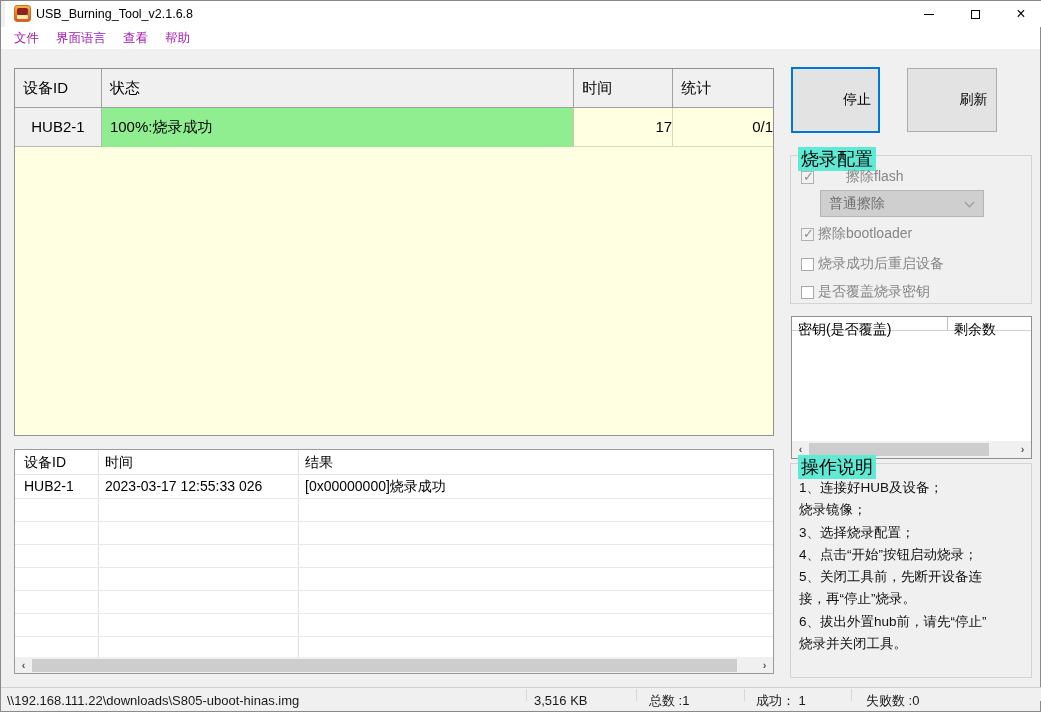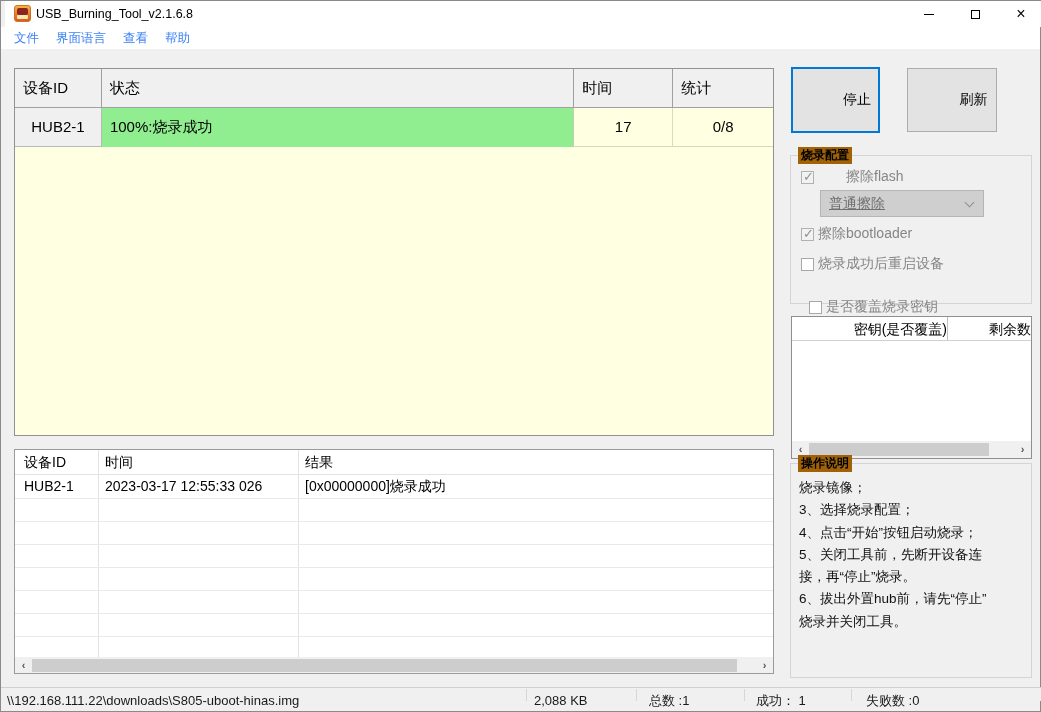--- a/index.html
+++ b/index.html
@@ -15,59 +15,59 @@
   .app-icon .strip { position:absolute; left:2px; bottom:2px; width:11px; height:4px; background:#f7e9b0; border-radius:1px; }
   .title-text { position:absolute; left:31px; top:0; height:26px; line-height:26px; font-size:12.5px; color:#000; }
   .win-btn { position:absolute; top:0; width:46px; height:26px; display:flex; align-items:center; justify-content:center; }
   .btn-min { right:92px; } .btn-max { right:46px; } .btn-close { right:0; }
   .glyph-min { width:10px; height:1px; background:#000; }
   .glyph-max { width:9px; height:9px; border:1px solid #000; }
   .glyph-close { font-size:16px; line-height:16px; color:#000; }
 
   
   .menubar { position:absolute; top:26px; left:0; width:100%; height:22px; background:#ffffff; display:flex; padding-left:8px; }
-  .menu-item { font-size:12.5px; color:#3b82f6; line-height:22px; padding:0 5px; margin-right:7px; }
+  .menu-item { font-size:12.5px; color:#a21caf; line-height:22px; padding:0 5px; margin-right:7px; }
 
   
   .device-table { position:absolute; left:13px; top:67px; width:760px; height:368px; border:1px solid #919191; background:#ffffe1; display:flex; flex-direction:column; }
   .dt-header { display:flex; height:39px; background:#f0f0f0; border-bottom:1px solid #a0a0a0; }
   .dt-header .cell { font-size:15px; color:#000; line-height:37px; padding-left:8px; border-right:1px solid #a0a0a0; }
   .dt-row { display:flex; height:39px; }
   .dt-row .cell { font-size:15px; color:#000; line-height:38px; }
   .c-id { width:87px; } .c-status { width:473px; } .c-time { width:99px; } .c-stats { width:100px; }
   .dt-header .c-stats { border-right:none; }
   .row-id { background:#f0f0f0; border-right:1px solid #b8b8b8; border-bottom:1px solid #b8b8b8; text-align:center; }
   .row-status { background:#90ee90; padding-left:8px; border-right:1px solid #c9c9b4; }
-  .row-time, .row-stats { background:#ffffe1; text-align:center; border-bottom:1px solid #d9d9c2; }
+  .row-time, .row-stats { background:#ffffe1; text-align:right; border-bottom:1px solid #d9d9c2; }
   .row-time { border-right:1px solid #d9d9c2; }
 
   
   .btn { position:absolute; background:#e3e3e3; display:flex; align-items:center; justify-content:center; font-size:14px; color:#000;padding-left:43px; }
   .btn-stop { left:790px; top:66px; width:89px; height:66px; border:2px solid #0078d7; }
   .btn-refresh { left:906px; top:67px; width:90px; height:64px; border:1px solid #acacac; }
 
   
   .groupbox { position:absolute; border:1px solid #d4d4d4; }
-  .groupbox .legend { position:absolute; top:-9px; left:7px; background:#a16207; padding:0 3px; font-size:12px; color:#000;font-weight:bold; }
+  .groupbox .legend { position:absolute; top:-9px; left:7px; background:#5eead4; padding:0 3px; font-size:18px; color:#000; }
   .gb-config { left:789px; top:154px; width:242px; height:149px; }
   .gb-instr  { left:789px; top:462px; width:242px; height:215px; }
 
   
   .cfg-item { position:absolute; left:10px; display:flex; align-items:center; }
   .checkbox { width:13px; height:13px; border:1px solid #a8a8a8; background:#ffffff; margin-right:4px; position:relative; flex:none; }
   .checkbox.checked { background:#f2f2f2; border-color:#b1b1b1; }
   .checkbox.checked::after { content:"✓"; position:absolute; left:1px; top:-3px; font-size:13px; color:#8f8f8f; }
   .cfg-label { font-size:14px; color:#868686; }
   .cfg-select { position:absolute; left:29px; top:34px; width:164px; height:27px; background:#cfcfcf; border:1px solid #b5b5b5; }
-  .cfg-select .sel-text { position:absolute; left:8px; top:0; line-height:25px; font-size:14px; color:#6f6f6f;text-decoration:underline; }
+  .cfg-select .sel-text { position:absolute; left:8px; top:0; line-height:25px; font-size:14px; color:#6f6f6f; }
   .chev { position:absolute; right:10px; top:8px; width:7px; height:7px; border-right:1.5px solid #909090; border-bottom:1.5px solid #909090; transform:rotate(45deg); }
 
   
   .key-table { position:absolute; left:790px; top:315px; width:241px; height:143px; background:#ffffff; border:1px solid #8f8f8f; }
-  .kt-header { display:flex; height:24px; border-bottom:1px solid #d0d0d0;text-align:right; }
+  .kt-header { display:flex; height:14px; border-bottom:1px solid #d0d0d0; }
   .kt-header .cell { font-size:14px; color:#000; line-height:25px; padding-left:6px; }
   .kt-key { width:156px; border-right:1px solid #bfbfbf; } .kt-rem { flex:1; }
   .hscroll { position:absolute; left:0; right:0; bottom:0; height:17px; background:#f0f0f0; }
   .hs-arrow { position:absolute; top:0; width:17px; height:17px; font-size:11px; font-weight:bold; color:#555; text-align:center; line-height:16px; }
   .hs-left { left:0; } .hs-right { right:0; }
   .hs-thumb { position:absolute; top:2px; height:13px; background:#cdcdcd; }
   .kt-thumb { left:17px; width:180px; }
 
   
   .instr-lines { position:absolute; left:8px; top:13px; right:4px; }
@@ -127,21 +127,21 @@
     <div class="dt-header">
       <div class="cell c-id">设备ID</div>
       <div class="cell c-status">状态</div>
       <div class="cell c-time">时间</div>
       <div class="cell c-stats">统计</div>
     </div>
     <div class="dt-row">
       <div class="cell c-id row-id">HUB2-1</div>
       <div class="cell c-status row-status">100%:烧录成功</div>
       <div class="cell c-time row-time">17</div>
-      <div class="cell c-stats row-stats">0/8</div>
+      <div class="cell c-stats row-stats">0/1</div>
     </div>
   </div>
 
   <div class="btn btn-stop">停止</div>
   <div class="btn btn-refresh">刷新</div>
 
   <div class="groupbox gb-config">
     <div class="legend">烧录配置</div>
     <div class="cfg-item" style="top:12px;gap:28px;">
       <div class="checkbox checked"></div>
@@ -152,41 +152,42 @@
       <div class="chev"></div>
     </div>
     <div class="cfg-item" style="top:69px;">
       <div class="checkbox checked"></div>
       <div class="cfg-label">擦除bootloader</div>
     </div>
     <div class="cfg-item" style="top:99px;">
       <div class="checkbox"></div>
       <div class="cfg-label">烧录成功后重启设备</div>
     </div>
-    <div class="cfg-item" style="top:142px;margin-left:8px;">
+    <div class="cfg-item" style="top:127px;">
       <div class="checkbox"></div>
       <div class="cfg-label">是否覆盖烧录密钥</div>
     </div>
   </div>
 
   <div class="key-table">
     <div class="kt-header">
       <div class="cell kt-key">密钥(是否覆盖)</div>
       <div class="cell kt-rem">剩余数</div>
     </div>
     <div class="hscroll">
       <div class="hs-arrow hs-left">‹</div>
       <div class="hs-thumb kt-thumb"></div>
       <div class="hs-arrow hs-right">›</div>
     </div>
   </div>
 
   <div class="groupbox gb-instr">
     <div class="legend">操作说明</div>
     <div class="instr-lines">
+      <div class="instr-line">1、连接好HUB及设备；</div>
       <div class="instr-line">烧录镜像；</div>
       <div class="instr-line">3、选择烧录配置；</div>
       <div class="instr-line">4、点击“开始”按钮启动烧录；</div>
       <div class="instr-line">5、关闭工具前，先断开设备连</div>
       <div class="instr-line">接，再“停止”烧录。</div>
       <div class="instr-line">6、拔出外置hub前，请先“停止”</div>
       <div class="instr-line">烧录并关闭工具。</div>
     </div>
   </div>
 
@@ -213,21 +214,21 @@
     <div class="log-scroll">
       <div class="hs-arrow hs-left">‹</div>
       <div class="hs-thumb ls-thumb"></div>
       <div class="hs-arrow hs-right">›</div>
     </div>
   </div>
 
   <div class="statusbar">
     <div class="sb-text sb-path">\\192.168.111.22\downloads\S805-uboot-hinas.img</div>
     <div class="sb-div sd1"></div>
-    <div class="sb-text sb-size">2,088 KB</div>
+    <div class="sb-text sb-size">3,516 KB</div>
     <div class="sb-div sd2"></div>
     <div class="sb-text sb-total">总数 :1</div>
     <div class="sb-div sd3"></div>
     <div class="sb-text sb-success">成功： 1</div>
     <div class="sb-div sd4"></div>
     <div class="sb-text sb-fail">失败数 :0</div>
   </div>
 
 </div>
 

